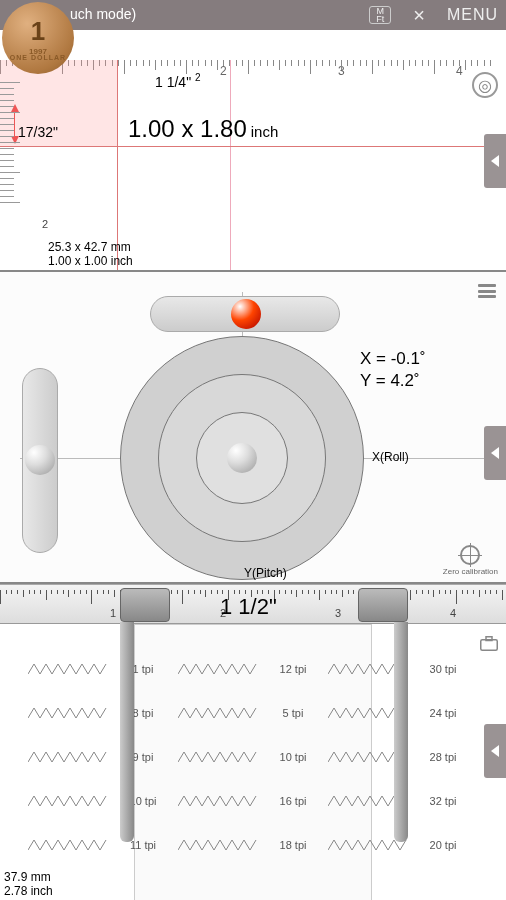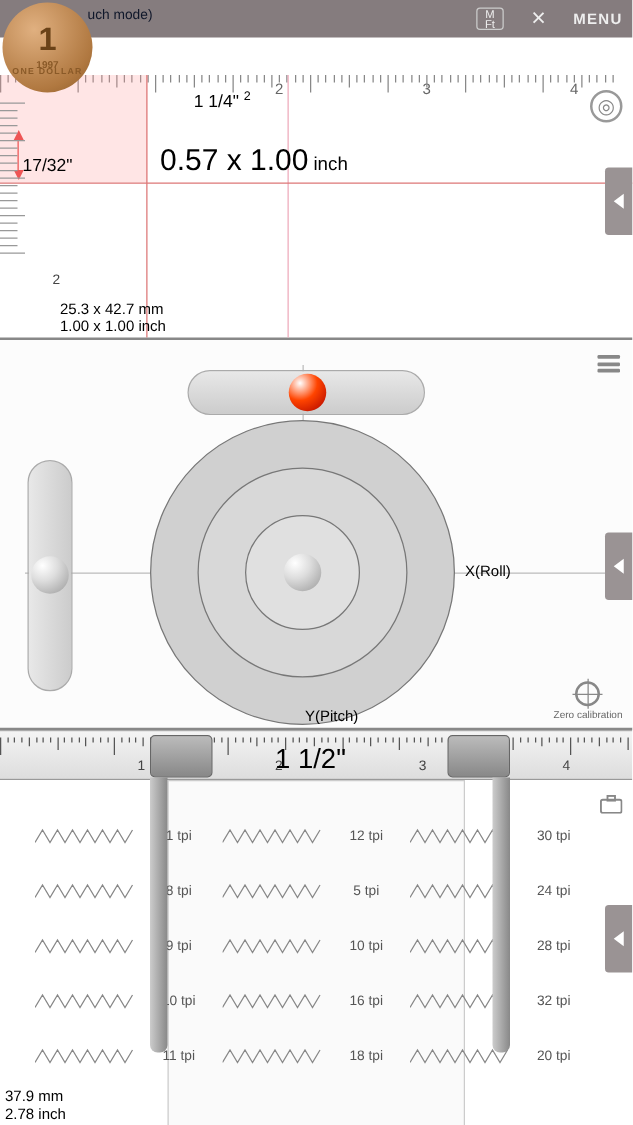--- a/index.html
+++ b/index.html
@@ -1,24 +1,24 @@
 <!DOCTYPE html>
 <html><head>
 <meta charset="utf-8">
 <style>
 *{box-sizing:border-box;margin:0;padding:0;font-family:Arial,sans-serif}
 body{width:506px;height:900px;overflow:hidden;background:#fff;position:relative}
 
 
 .topbar{height:30px;background:#857c7e;display:flex;align-items:center;position:relative;color:#eee;font-size:13px}
-.topbar .mode{position:absolute;left:70px;top:6px;color:#0f172a;font-size:11px}
+.topbar .mode{position:absolute;left:70px;top:6px;color:#ffffff;font-size:14px}
 .topbar .right{position:absolute;right:8px;display:flex;align-items:center;gap:22px}
 .topbar .unit-icon{width:22px;height:18px;border:1px solid #ccc;border-radius:3px;font-size:9px;display:flex;flex-direction:column;align-items:center;justify-content:center;line-height:8px}
 .topbar .x{font-size:20px;font-weight:200}
-.topbar .menu{font-weight:700;font-size:12px;letter-spacing:1px}
+.topbar .menu{font-weight:400;font-size:16px;letter-spacing:1px}
 
 
 .coin{position:absolute;top:2px;left:2px;width:72px;height:72px;border-radius:50%;background:radial-gradient(circle at 35% 30%,#e0b080,#b07840 70%,#8a5a28);display:flex;align-items:center;justify-content:center;flex-direction:column;color:#8a5a28;font-weight:bold;z-index:5}
 .coin .one{font-size:26px;color:#6a4218}
 .coin .year{font-size:8px}
 .coin .doll{font-size:7px;letter-spacing:1px;margin-top:-2px}
 
 
 .s1{position:relative;height:240px}
 .s1 .topruler{position:absolute;top:30px;left:0;right:0;height:22px}
@@ -207,21 +207,21 @@
   <div class="redline-v2"></div>
   <div class="redline-h"></div>
   <div class="arrow-bi">
       <div class="line"></div>
     </div>
   <div class="sizelbl">
     <span>1 1/4"</span> <span class="sup">2</span>
   </div>
   <div class="heightlbl">17/32"</div>
   <div class="mainread">
-    <span>0.57 x 1.00</span><span class="mainunit">inch</span>
+    <span>1.00 x 1.80</span><span class="mainunit">inch</span>
   </div>
   <div class="arrow-round">◎</div>
   <div class="drawer-tab">
       <div class="tri-l"></div>
     </div>
   <div class="lefttics">
     <div class="lefttic big"></div>
       <div class="lefttic"></div>
       <div class="lefttic"></div>
       <div class="lefttic"></div>
@@ -267,20 +267,24 @@
       <div class="ball"></div>
     </div>
   <div class="target">
     <div class="ring r1"></div>
       <div class="ring r2"></div>
       <div class="ring r3"></div>
     <div class="ball"></div>
   </div>
   <div class="xlbl">X(Roll)</div>
   <div class="ylbl">Y(Pitch)</div>
+  <div class="readout">
+    <div>X = -0.1˚</div>
+    <div>Y = 4.2˚</div>
+  </div>
   <div class="drawer-tab">
       <div class="tri-l"></div>
     </div>
   <div class="zerocal">
     <div class="ic"></div>
     <span>Zero calibration</span>
   </div>
 </div>
 
 <div class="divider"></div>

